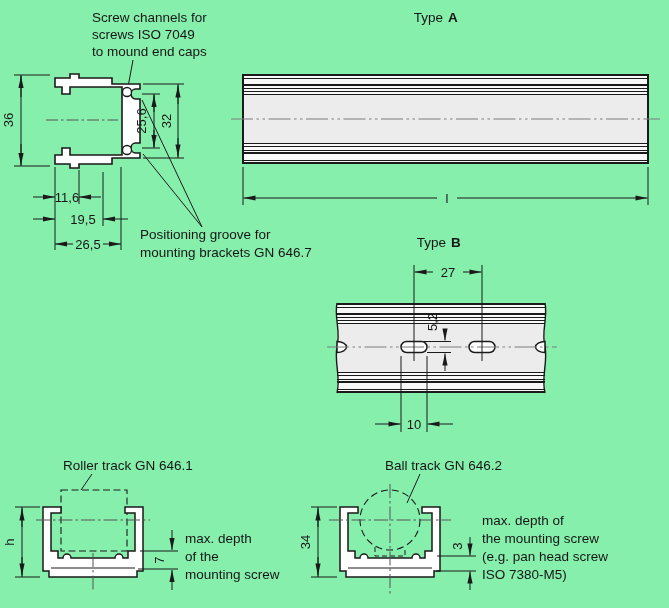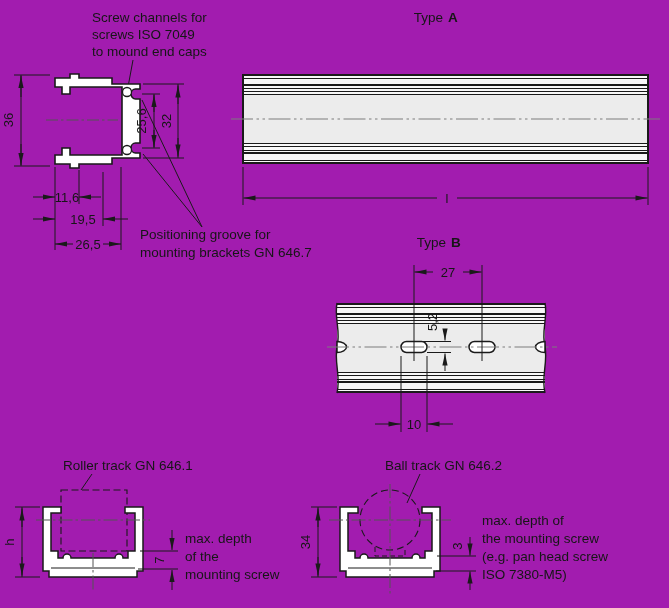--- a/index.html
+++ b/index.html
@@ -1,16 +1,16 @@
 <!DOCTYPE html>
 <html><head>
 <meta charset="utf-8">
 <style>
   html,body{margin:0;padding:0;background:#ffffff;}
-  .stage{position:relative;width:669px;height:608px;background:#a21caf;overflow:hidden;
+  .stage{position:relative;width:669px;height:608px;background:#86efac;overflow:hidden;
          font-family:"Liberation Sans","DejaVu Sans",sans-serif;}
   svg{display:block;}
   svg text{font-family:"Liberation Sans","DejaVu Sans",sans-serif;font-size:13.5px;fill:#161616;}
   svg text.dim{font-size:13px;}
   svg .bold{font-weight:bold;}
 </style>
 </head>
 <body>
 
 <div class="stage">

